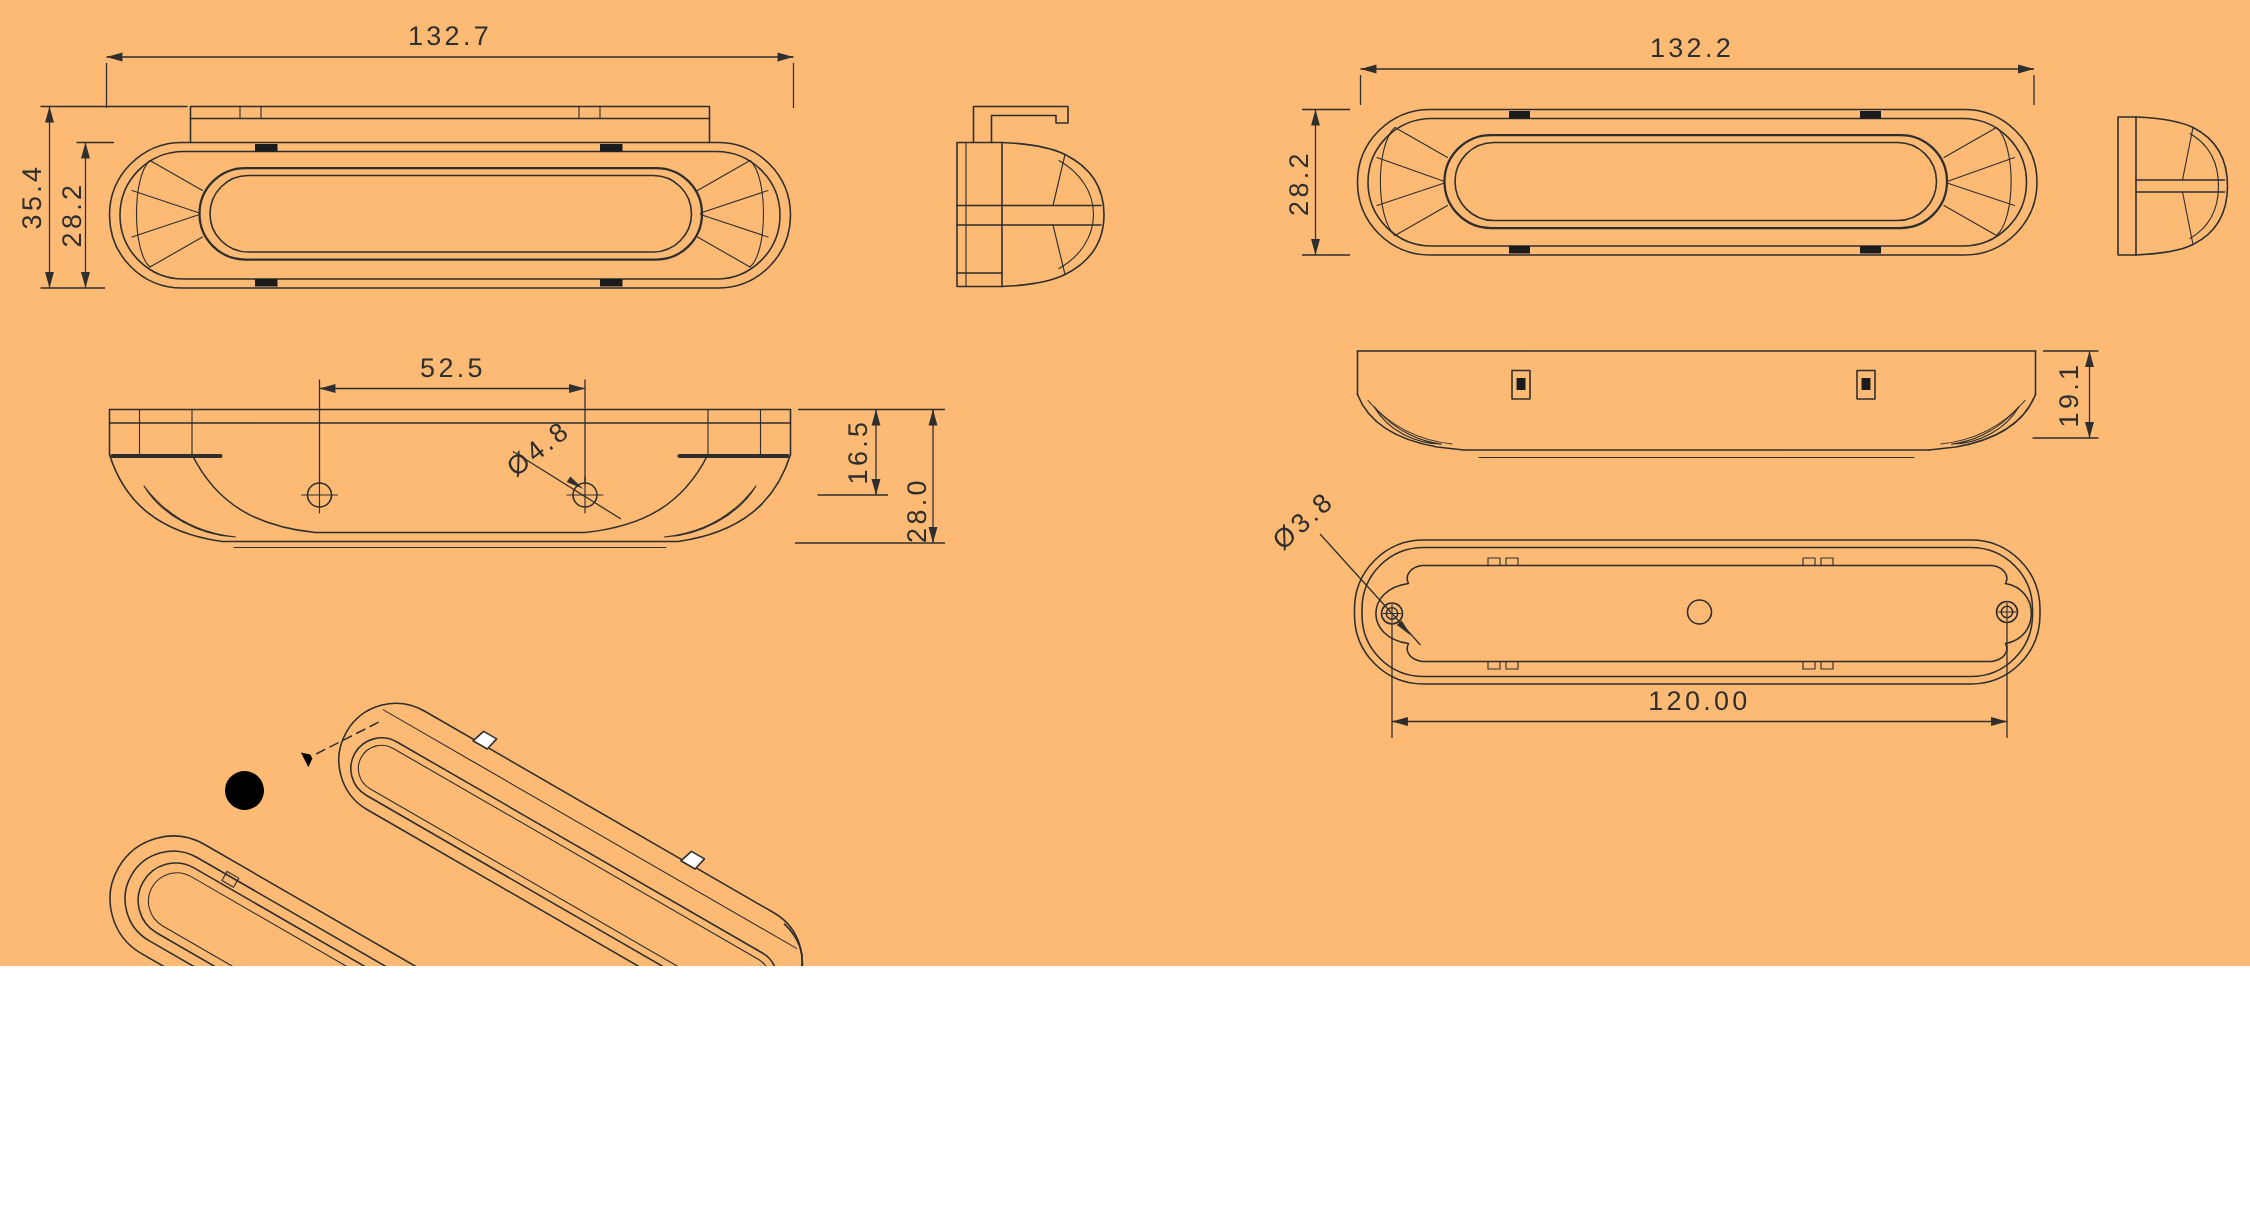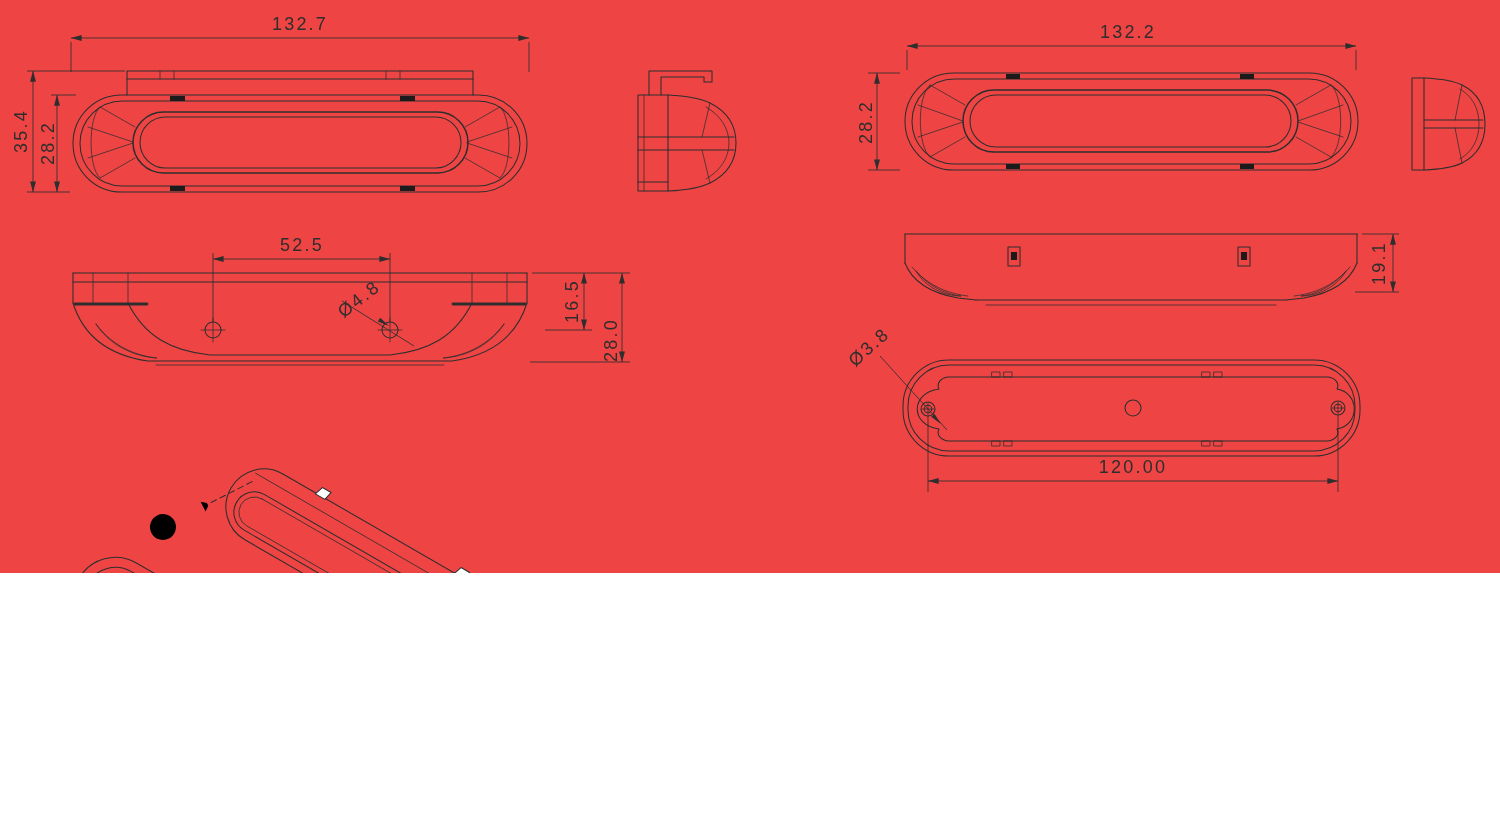--- a/index.html
+++ b/index.html
@@ -1,16 +1,16 @@
 <!DOCTYPE html>
 <html><head>
 <meta charset="utf-8">
 <style>
   html,body{margin:0;padding:0;background:#ffffff}
-  .sheet-wrap{width:1500px;height:573px;background:#ef4444;position:relative;overflow:hidden}
+  .sheet-wrap{width:1500px;height:644px;background:#fdba74;position:relative;overflow:hidden}
   svg.sheet{display:block;width:1500px;height:813px}
   .view :is(path,rect,circle,line){fill:none;stroke:#2e2e2e;stroke-width:1.05;stroke-linejoin:round;stroke-linecap:round}
   .view .lens{stroke-width:1.5}
   .view .tk{stroke-width:2.8}
   .view .thin{stroke-width:.75}
   .view .f{fill:#1b1b1b;stroke:none}
   .view .wf{fill:#ffffff}
   .dim :is(path,line){fill:none;stroke:#2e2e2e;stroke-width:.85}
   .dim polygon{fill:#2e2e2e;stroke:none}
   .dim text{font-family:"Liberation Sans","DejaVu Sans",sans-serif;font-size:18px;letter-spacing:2.2px;fill:#2e2e2e}

